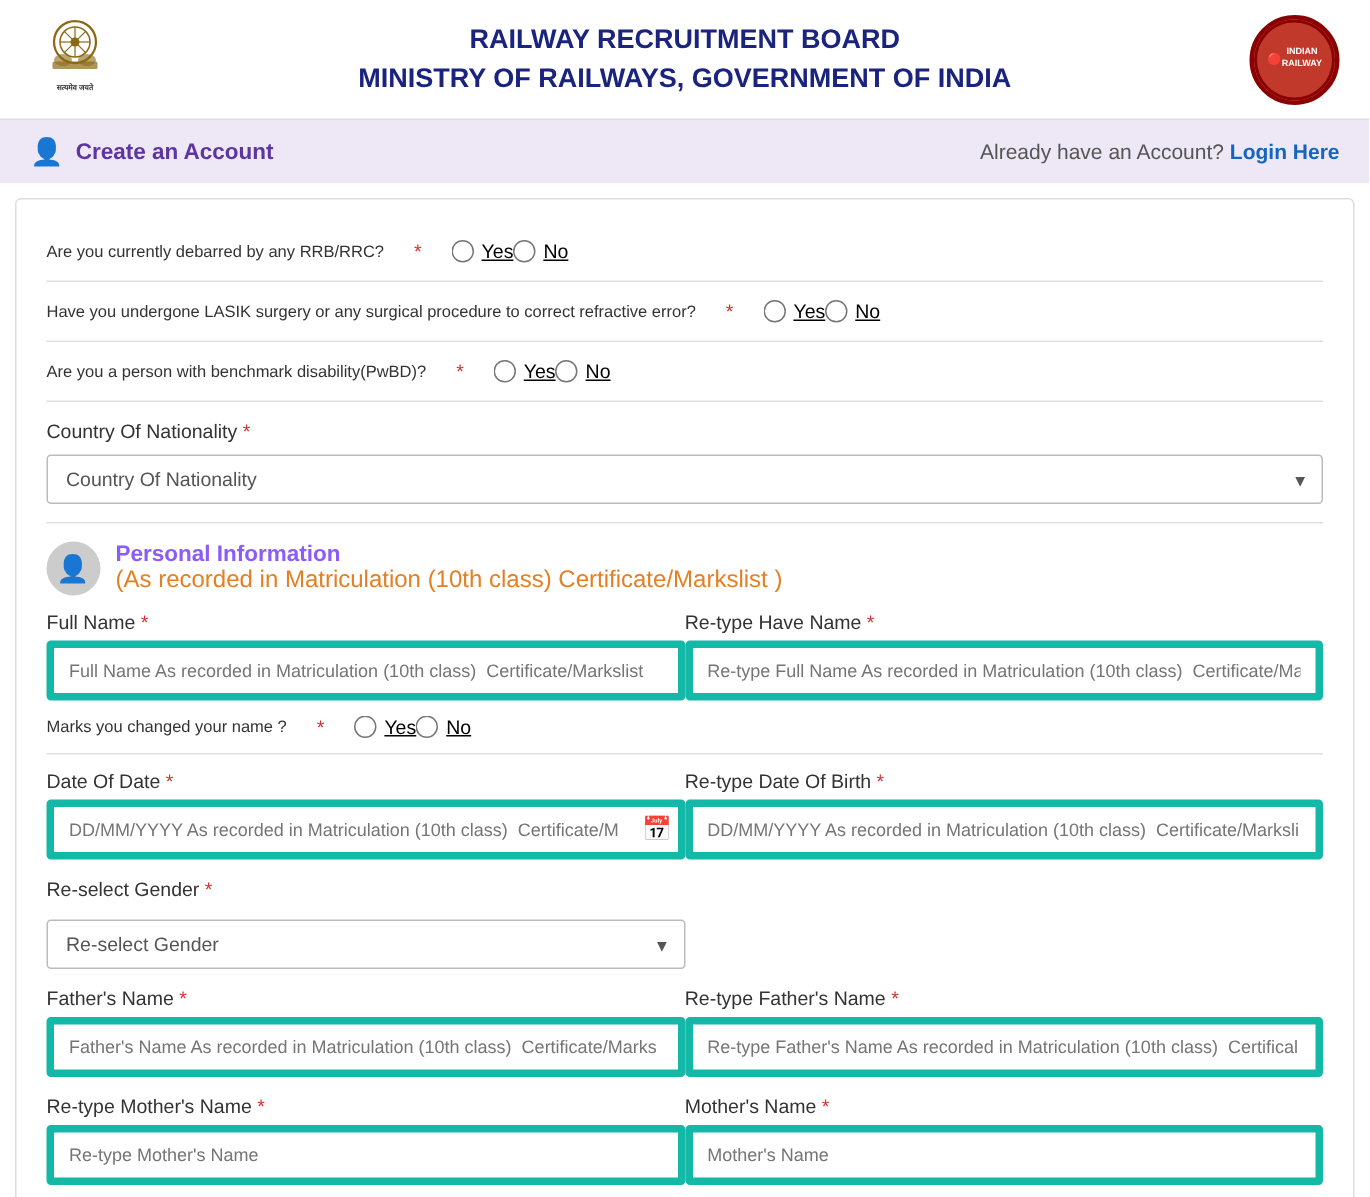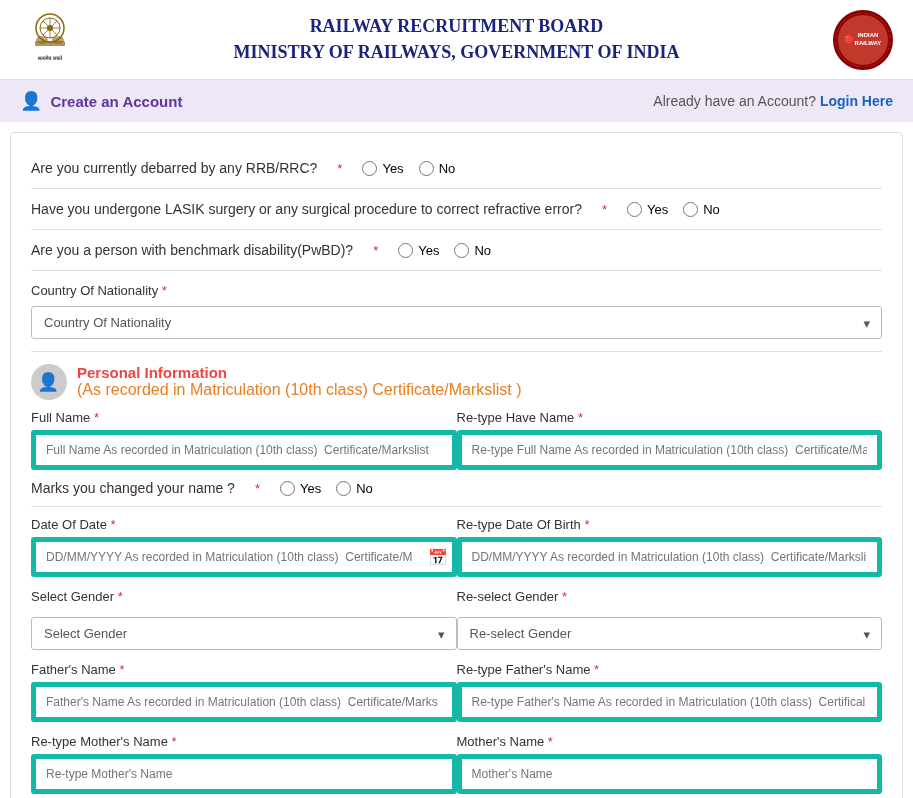--- a/index.html
+++ b/index.html
@@ -10,21 +10,20 @@
       display: flex;
       align-items: center;
       justify-content: space-between;
       padding: 8px 20px;
       background: #fff;
       border-bottom: 1px solid #ddd;
     }
     .header-center {
       text-align: center;
       flex: 1;
-      font-family: Liberation Serif, serif;
     }
     .header-center h1 {
       font-size: 18px;
       font-weight: bold;
       color: #1a237e;
       line-height: 1.4;
     }
 
     
     .account-bar {
@@ -68,29 +67,29 @@
     }
     .form-row:last-child { border-bottom: none; }
 
     .form-row-inline {
       display: flex;
       align-items: center;
       gap: 20px;
     }
     .form-row-label {
       color: #333;
-      font-size: 14px;
+      font-size: 11px;
     }
     .required { color: #d32f2f; }
 
     
     .radio-group {
       display: flex;
       align-items: center;
-      gap: 15px;
+      text-decoration: underline;
     }
     .radio-option {
       display: flex;
       align-items: center;
       gap: 5px;
       cursor: pointer;
     }
     .radio-option input[type="radio"] {
       width: 15px;
       height: 15px;
@@ -136,21 +135,21 @@
       border-radius: 50%;
       background: #ccc;
       display: flex;
       align-items: center;
       justify-content: center;
       color: #666;
       font-size: 18px;
       flex-shrink: 0;
     }
     .personal-info-title {
-      color: #ef4444;
+      color: #8b5cf6;
       font-size: 15px;
       font-weight: bold;
     }
     .personal-info-subtitle {
       color: #e67e22;
       font-size: 16px;
     }
 
     
     .two-col {
@@ -395,34 +394,20 @@
           <span>Re-type Date Of Birth</span>
           <span class="required"> *</span>
         </label>
         <input type="text" class="field-input" placeholder="DD/MM/YYYY As recorded in Matriculation (10th class)  Certificate/Marksli" style="">
       </div>
     </div>
 
     <div class="two-col" style="margin-top:12px;">
       <div class="field-group">
         <label class="field-label">
-          <span>Select Gender</span>
-          <span class="required"> *</span>
-        </label>
-        <div class="select-wrapper">
-          <select>
-            <option value="">Select Gender</option>
-            <option value="male">Male</option>
-            <option value="female">Female</option>
-            <option value="other">Other</option>
-          </select>
-        </div>
-      </div>
-      <div class="field-group">
-        <label class="field-label">
           <span>Re-select Gender</span>
           <span class="required"> *</span>
         </label>
         <div class="select-wrapper">
           <select>
             <option value="">Re-select Gender</option>
             <option value="male">Male</option>
             <option value="female">Female</option>
             <option value="other">Other</option>
           </select>

